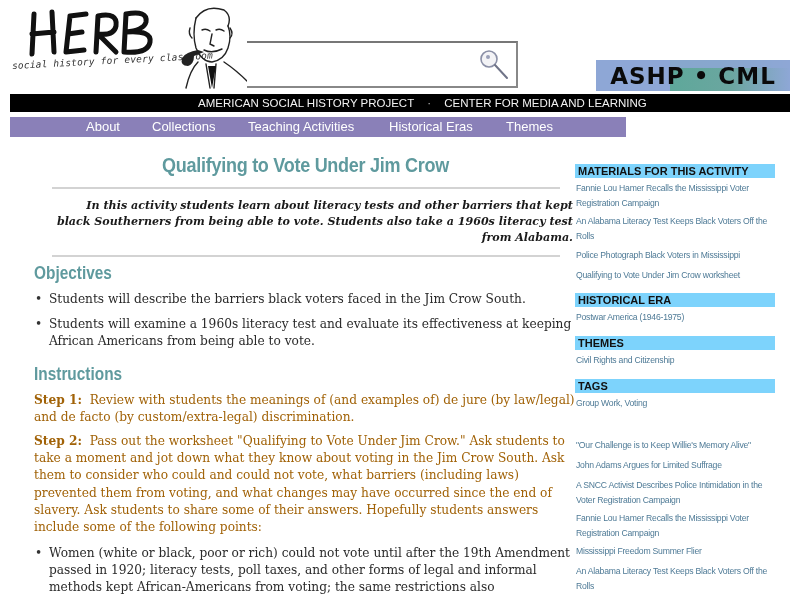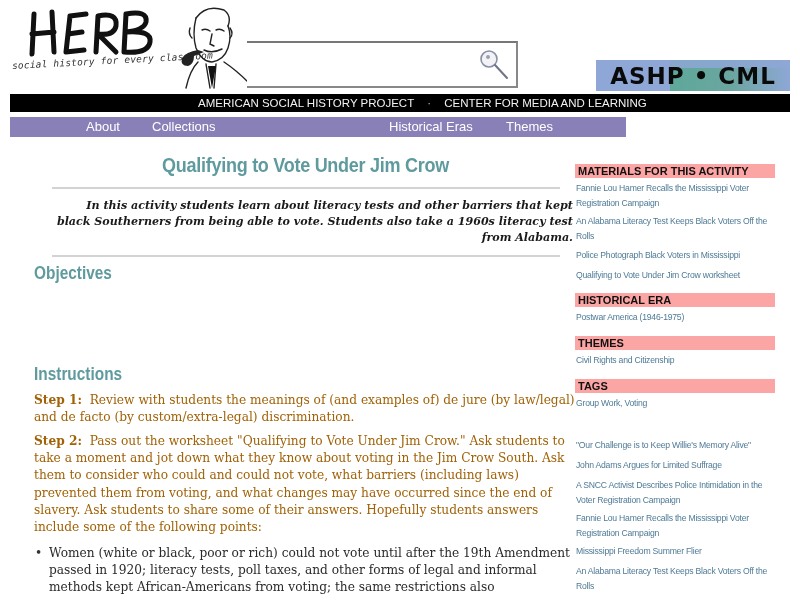--- a/index.html
+++ b/index.html
@@ -68,21 +68,21 @@
   .obj-list { top: 151px; }
 
   .step { position: absolute; left: 10px; width: 545px; font-size: 12.2px; line-height: 17.2px; color: #a16207; }
   .step b { font-weight: bold; }
   .step1 { top: 252px; }
   .step2 { top: 293px; }
   .women-list { top: 405px; }
 
   
   .sidebar { position: absolute; left: 575px; top: 155px; width: 215px; height: 445px; }
-  .sb-head { position: absolute; left: 0; width: 200px; height: 14px; background: #fca5a5;
+  .sb-head { position: absolute; left: 0; width: 200px; height: 14px; background: #7dd3fc;
              font-family: "Liberation Sans", sans-serif; font-weight: bold; font-size: 11px; line-height: 14px;
              color: #111; padding-left: 3px; white-space: nowrap; }
   .sb-link { position: absolute; left: 1px; width: 205px; font-family: "Liberation Sans", sans-serif;
              font-size: 9.3px; line-height: 15px; color: #4e7a96; text-decoration: none; cursor: pointer;
              letter-spacing: -0.25px; transform: scaleX(0.93); transform-origin: left top; width: 215px; }
 </style>
 </head>
 <body>
 
 <div class="header">
@@ -140,31 +140,36 @@
   <div class="inner">
     <a>AMERICAN SOCIAL HISTORY PROJECT</a>
     <span class="sep">·</span>
     <a>CENTER FOR MEDIA AND LEARNING</a>
   </div>
 </div>
 
 <nav class="nav">
   <a style="left:76px">About</a>
   <a style="left:142px">Collections</a>
+  <a style="left:238px">Teaching Activities</a>
   <a style="left:379px">Historical Eras</a>
   <a style="left:496px">Themes</a>
 </nav>
 
 <main class="main">
   <h1 class="page-title">Qualifying to Vote Under Jim Crow</h1>
   <div class="rule r1"></div>
   <p class="summary">In this activity students learn about literacy tests and other barriers that kept black Southerners from being able to vote. Students also take a 1960s literacy test from Alabama.</p>
   <div class="rule r2"></div>
 
   <h2 class="section-h obj-h">Objectives</h2>
+  <ul class="bullets obj-list">
+    <li>Students will describe the barriers black voters faced in the Jim Crow South.</li>
+    <li>Students will examine a 1960s literacy test and evaluate its effectiveness at keeping African Americans from being able to vote.</li>
+  </ul>
 
   <h2 class="section-h ins-h">Instructions</h2>
   <p class="step step1">
     <b>Step 1:</b>&nbsp;
     <span>Review with students the meanings of (and examples of) de jure (by law/legal) and de facto (by custom/extra-legal) discrimination.</span>
   </p>
   <p class="step step2">
     <b>Step 2:</b>&nbsp;
     <span>Pass out the worksheet "Qualifying to Vote Under Jim Crow." Ask students to take a moment and jot down what they know about voting in the Jim Crow South.  Ask them to consider who could and could not vote, what barriers (including laws) prevented them from voting, and what changes may have occurred since the end of slavery. Ask students to share some of their answers. Hopefully students answers include some of the following points:</span>
   </p>

